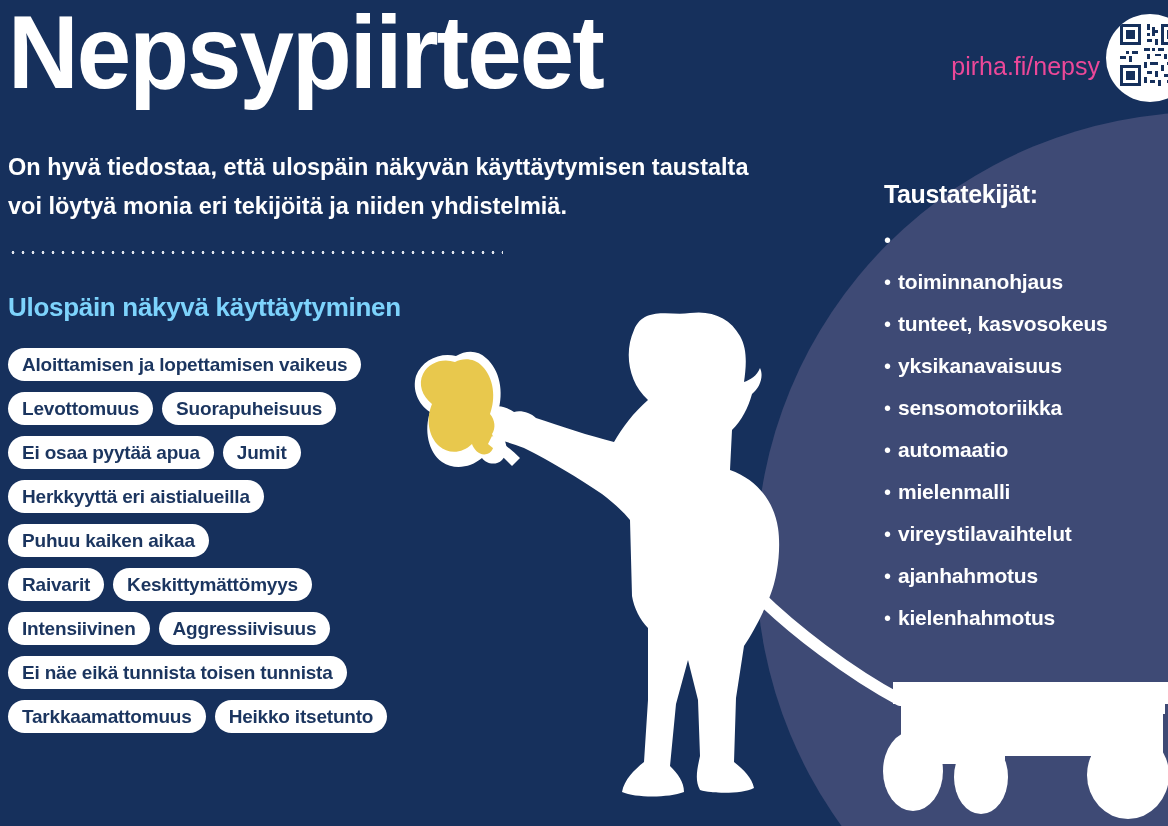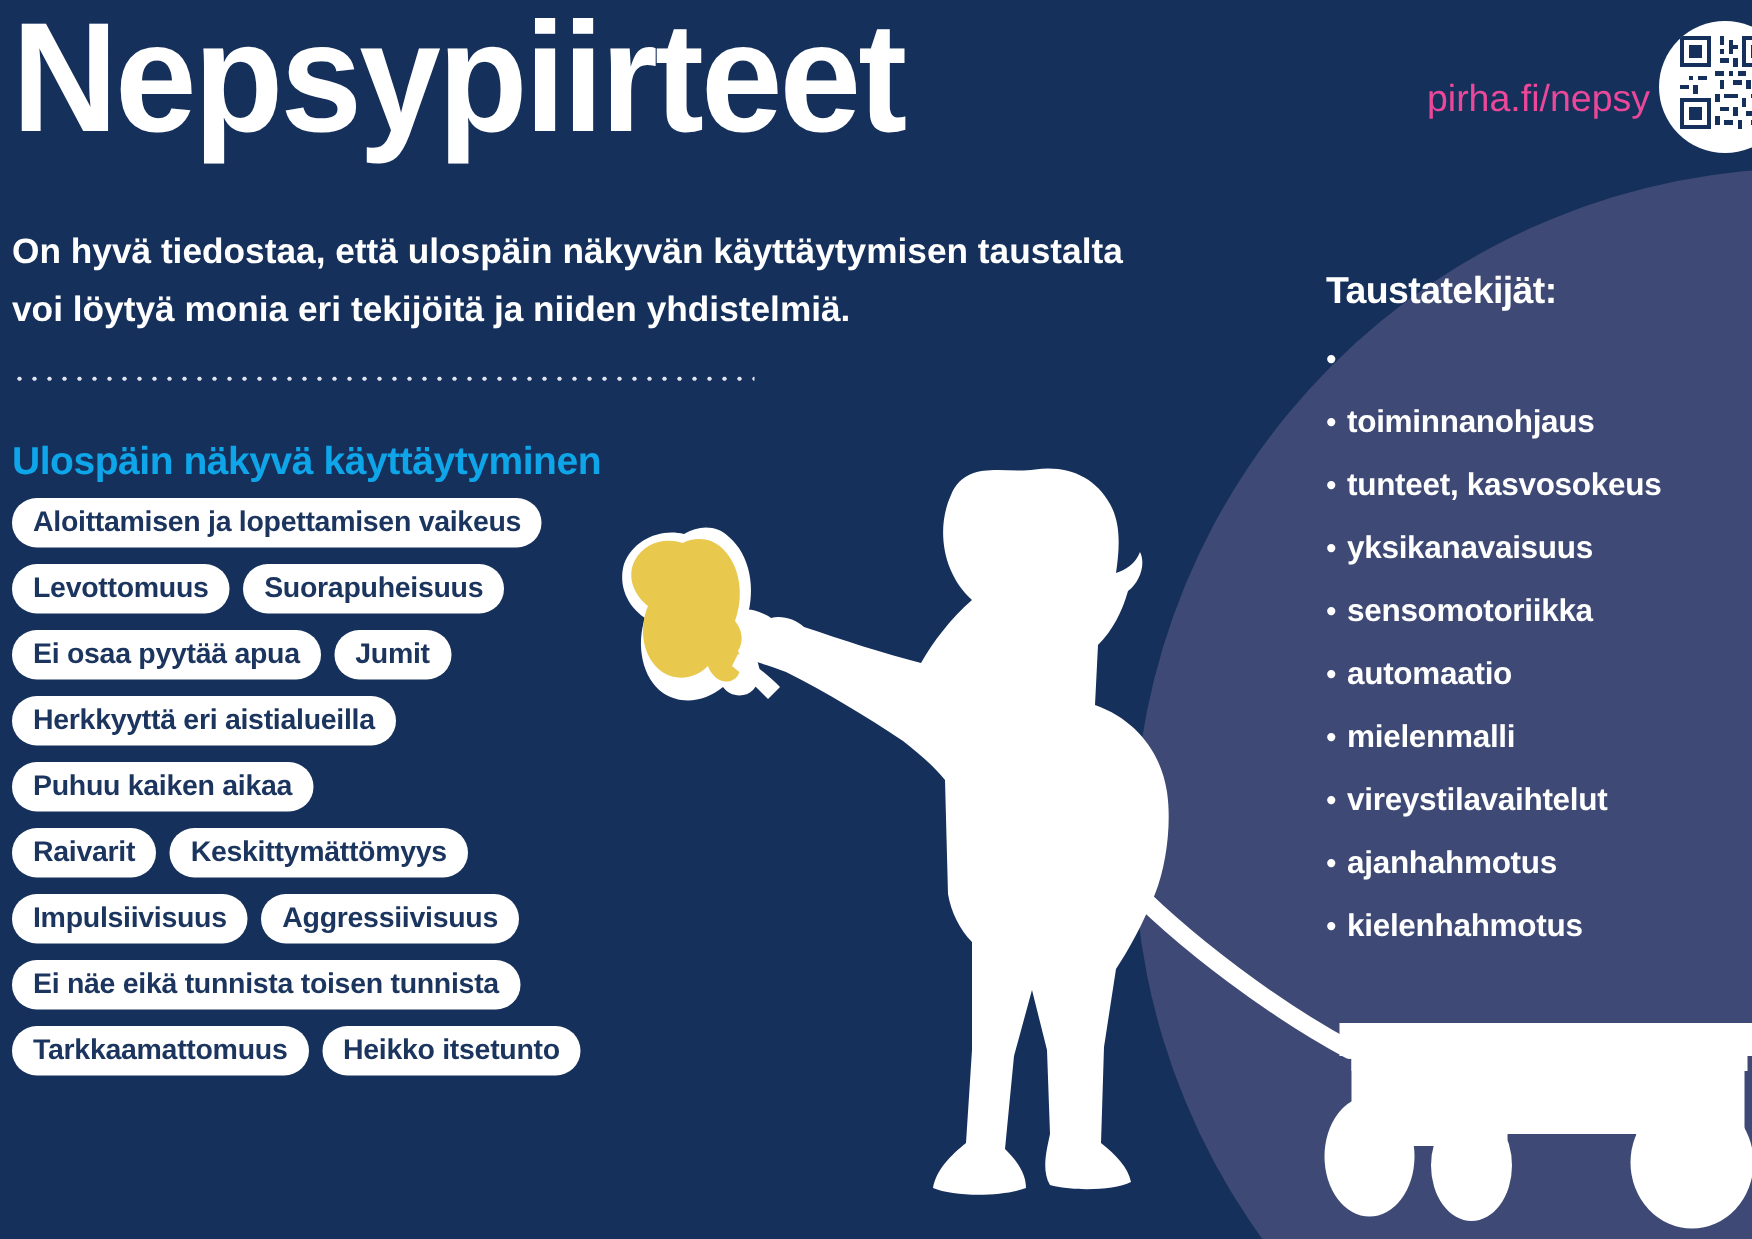--- a/index.html
+++ b/index.html
@@ -86,29 +86,29 @@
     background-size:10px 5px;
     background-repeat:repeat-x;
   }
 
   .section-head {
     position:absolute;
     left:8px; top:292px;
     font-size:26px;
     line-height:30px;
     font-weight:bold;
-    color:#0ea5e9;
+    color:#7dd3fc;
     letter-spacing:-0.3px;
     z-index:6;
     white-space:nowrap;
   }
 
   .pill-area {
     position:absolute;
-    left:8px; top:332px;
+    left:8px; top:348px;
     width:470px;
     z-index:6;
     text-align:right;
   }
   .pill-row {
     display:flex;
     flex-wrap:nowrap;
     gap:9px;
     margin-bottom:11px;
   }
@@ -340,21 +340,21 @@
       <span class="pill">Herkkyyttä eri aistialueilla</span>
     </div>
     <div class="pill-row">
       <span class="pill">Puhuu kaiken aikaa</span>
     </div>
     <div class="pill-row">
       <span class="pill">Raivarit</span>
       <span class="pill">Keskittymättömyys</span>
     </div>
     <div class="pill-row">
-      <span class="pill">Impulsiivisuus</span>
+      <span class="pill">Intensiivinen</span>
       <span class="pill">Aggressiivisuus</span>
     </div>
     <div class="pill-row">
       <span class="pill">Ei näe eikä tunnista toisen tunnista</span>
     </div>
     <div class="pill-row">
       <span class="pill">Tarkkaamattomuus</span>
       <span class="pill">Heikko itsetunto</span>
     </div>
   </div>

